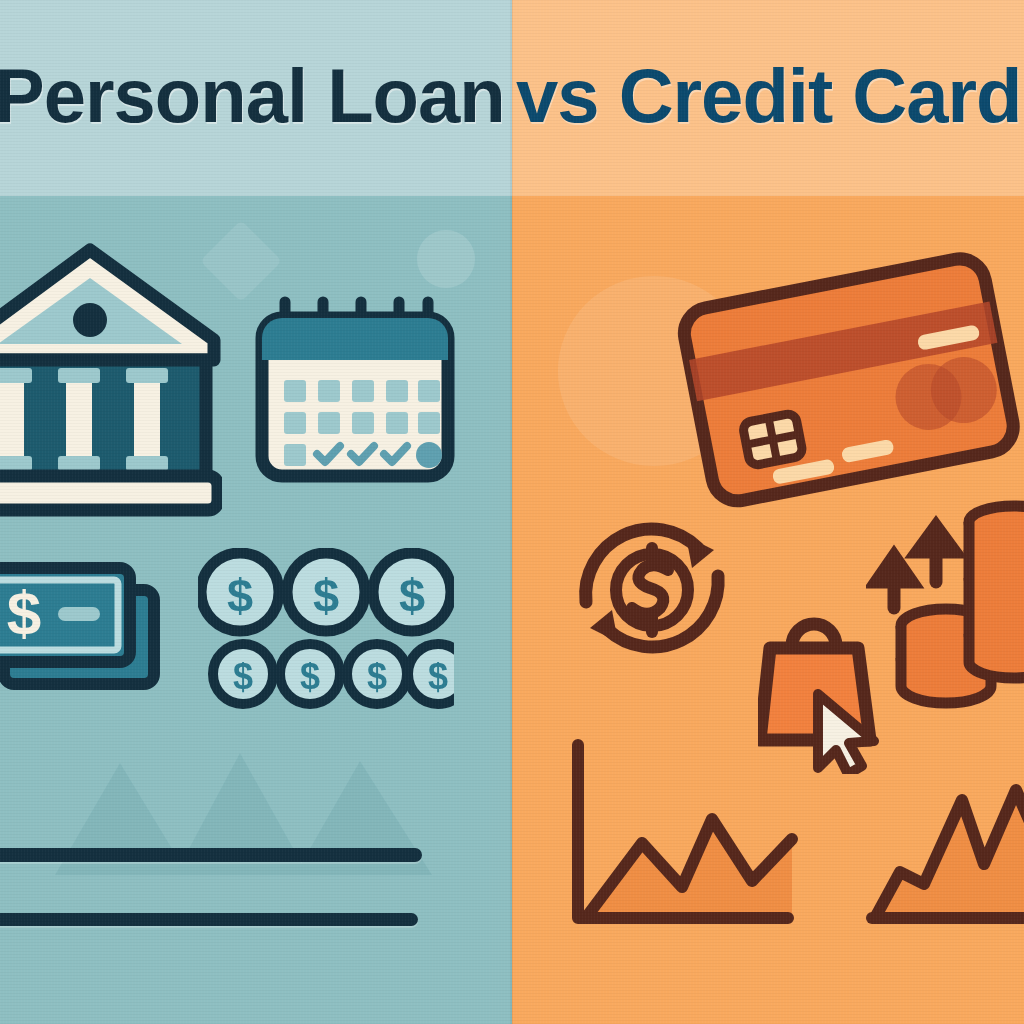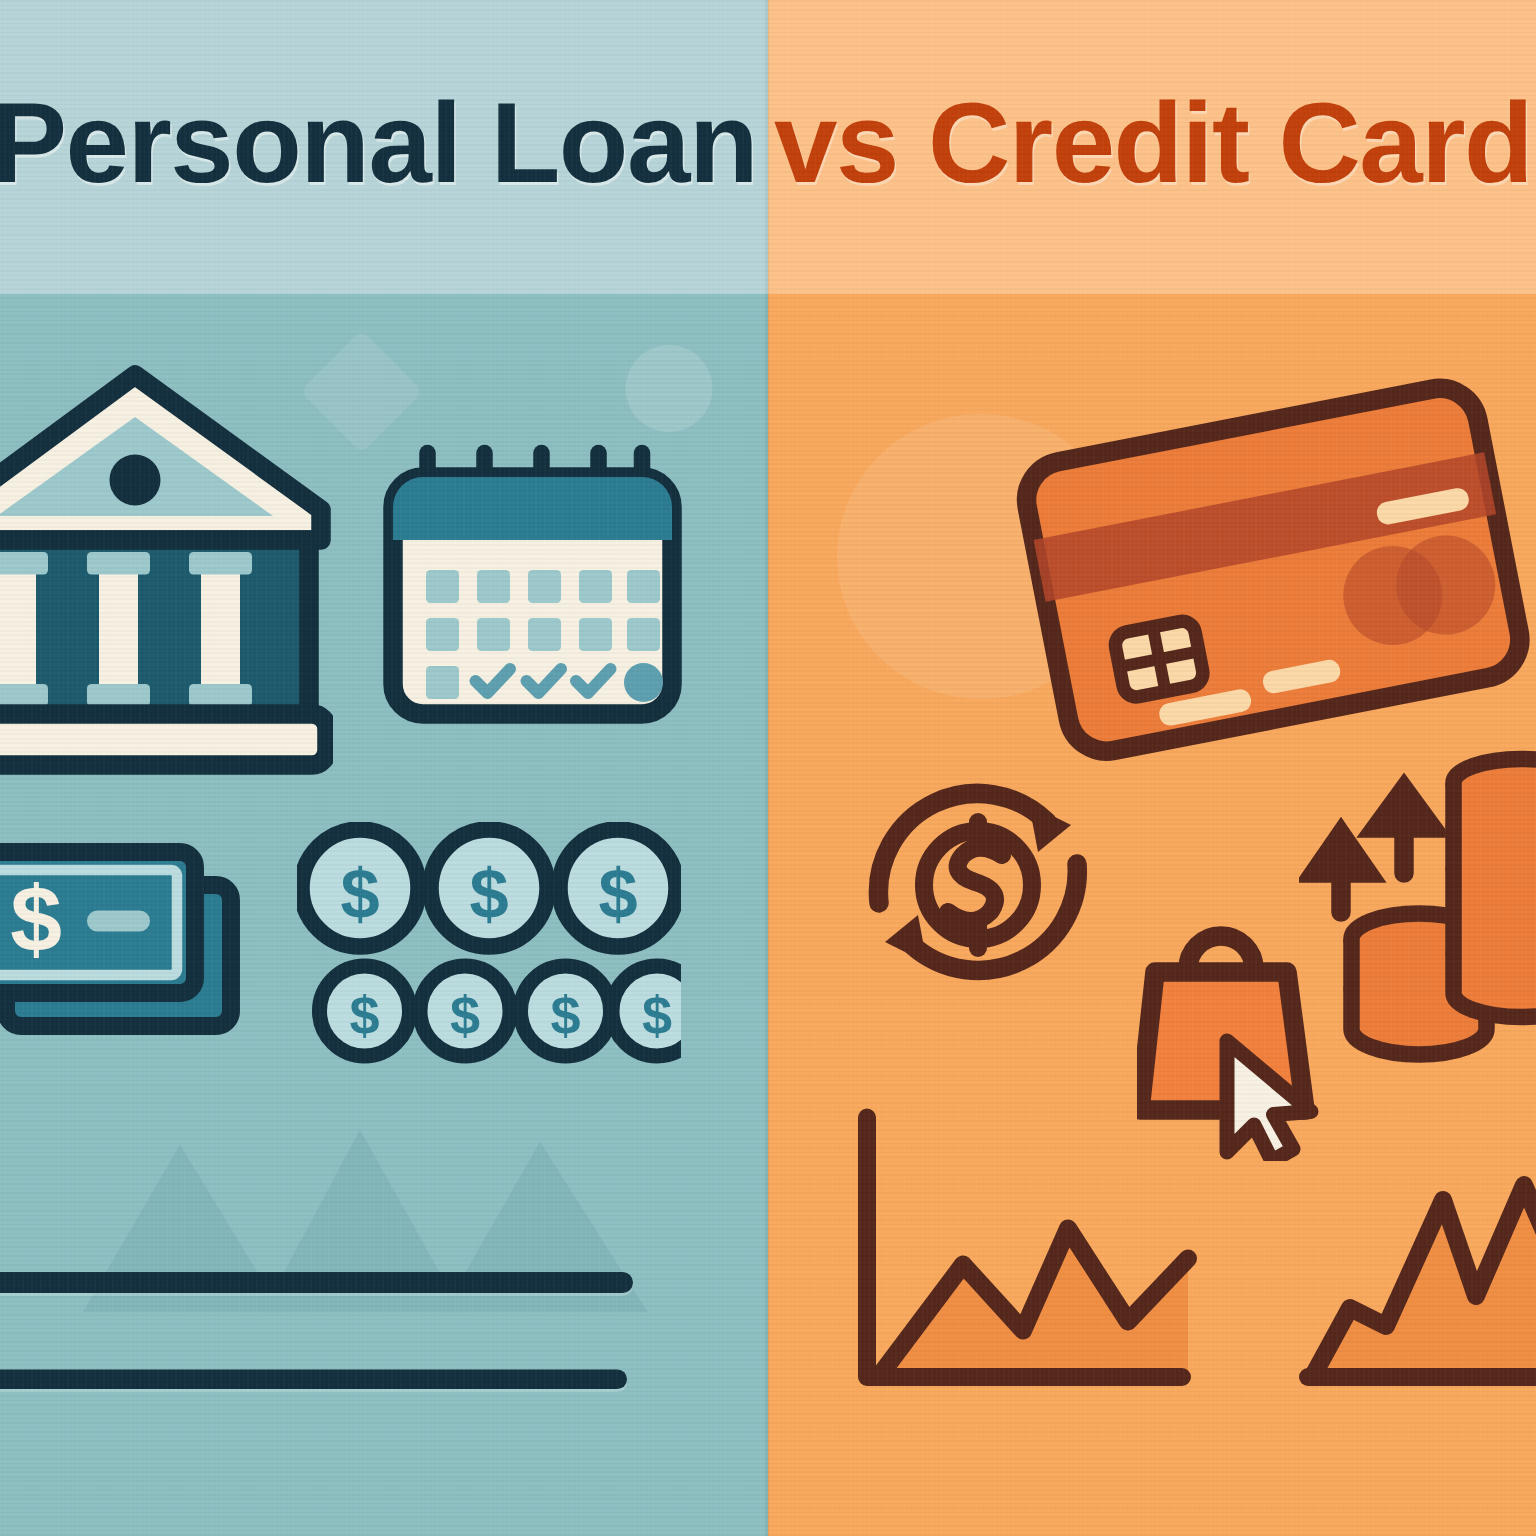--- a/index.html
+++ b/index.html
@@ -52,21 +52,21 @@
     white-space: nowrap;
     line-height: 1;
   }
   #title-loan {
     left: -6px;
     color: #14303f;
     text-shadow: 1px 2px 0 rgba(255,255,255,0.45);
   }
   #title-card {
     left: 516px;
-    color: #c2410c;
+    color: #0c4a6e;
     text-shadow: 1px 2px 0 rgba(255,255,255,0.35);
   }
 
   
   .deco { position: absolute; pointer-events: none; }
 
   #deco-diamond {
     left: 212px; top: 232px;
     width: 58px; height: 58px;
     background: rgba(255,255,255,0.10);

